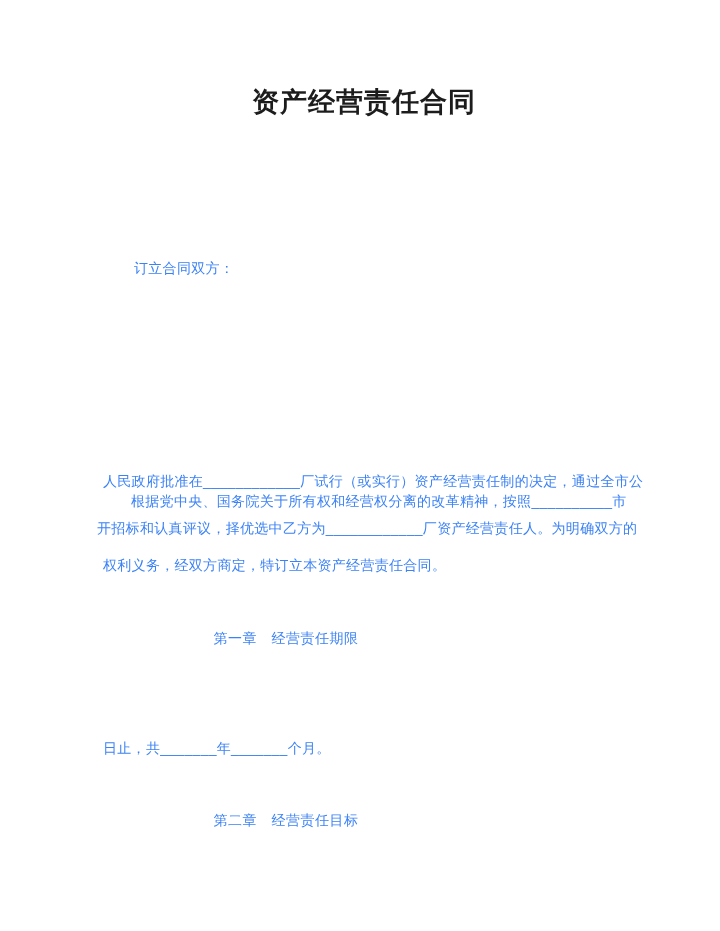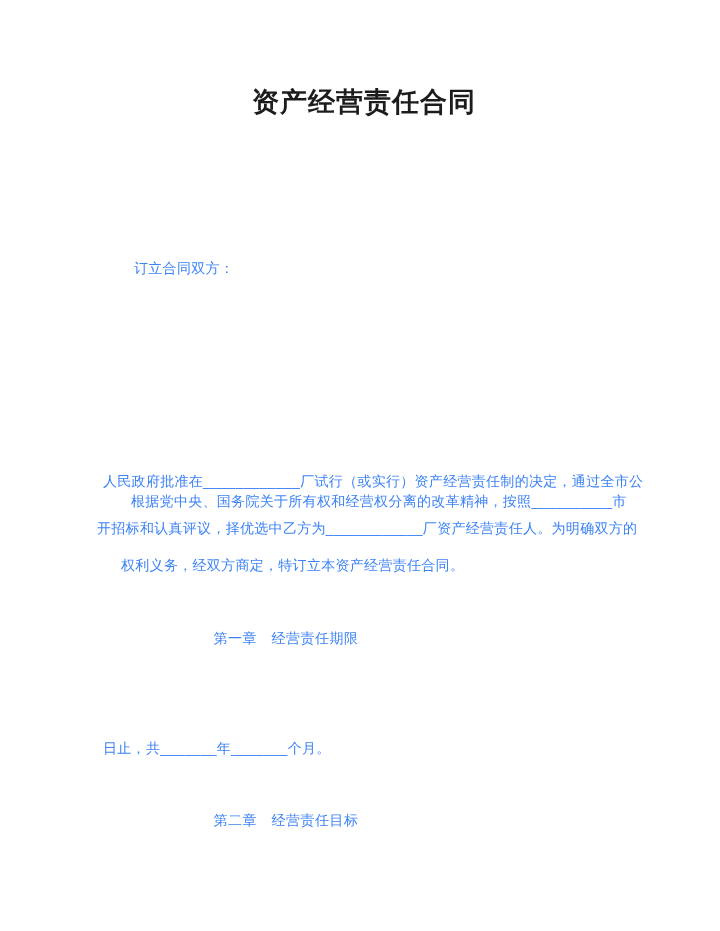--- a/index.html
+++ b/index.html
@@ -44,21 +44,21 @@
     text-align: center;
     letter-spacing: 0.5px;
   }
   
   .pos-intro   { left: 134px; top: 259px; }
   .pos-party-a { left: 134px; top: 335px; }
   .pos-party-b { left: 134px; top: 373px; }
   .pos-pre-1   { left: 131px; top: 445px; margin-top: 47px; }
   .pos-pre-2   { left: 103px; top: 472px; }
   .pos-pre-3   { left: 97px; top: 519px; }
-  .pos-pre-4   { left: 103px; top: 556px; margin-left: 18px; }
+  .pos-pre-4   { left: 103px; top: 556px; }
   .pos-ch1     { top: 629px; }
   .pos-term-1  { left: 131px; top: 702px; }
   .pos-term-2  { left: 103px; top: 739px; }
   .pos-ch2     { top: 811px; text-align: center; }
 </style>
 </head>
 <body>
 
 <div class="page">
 

